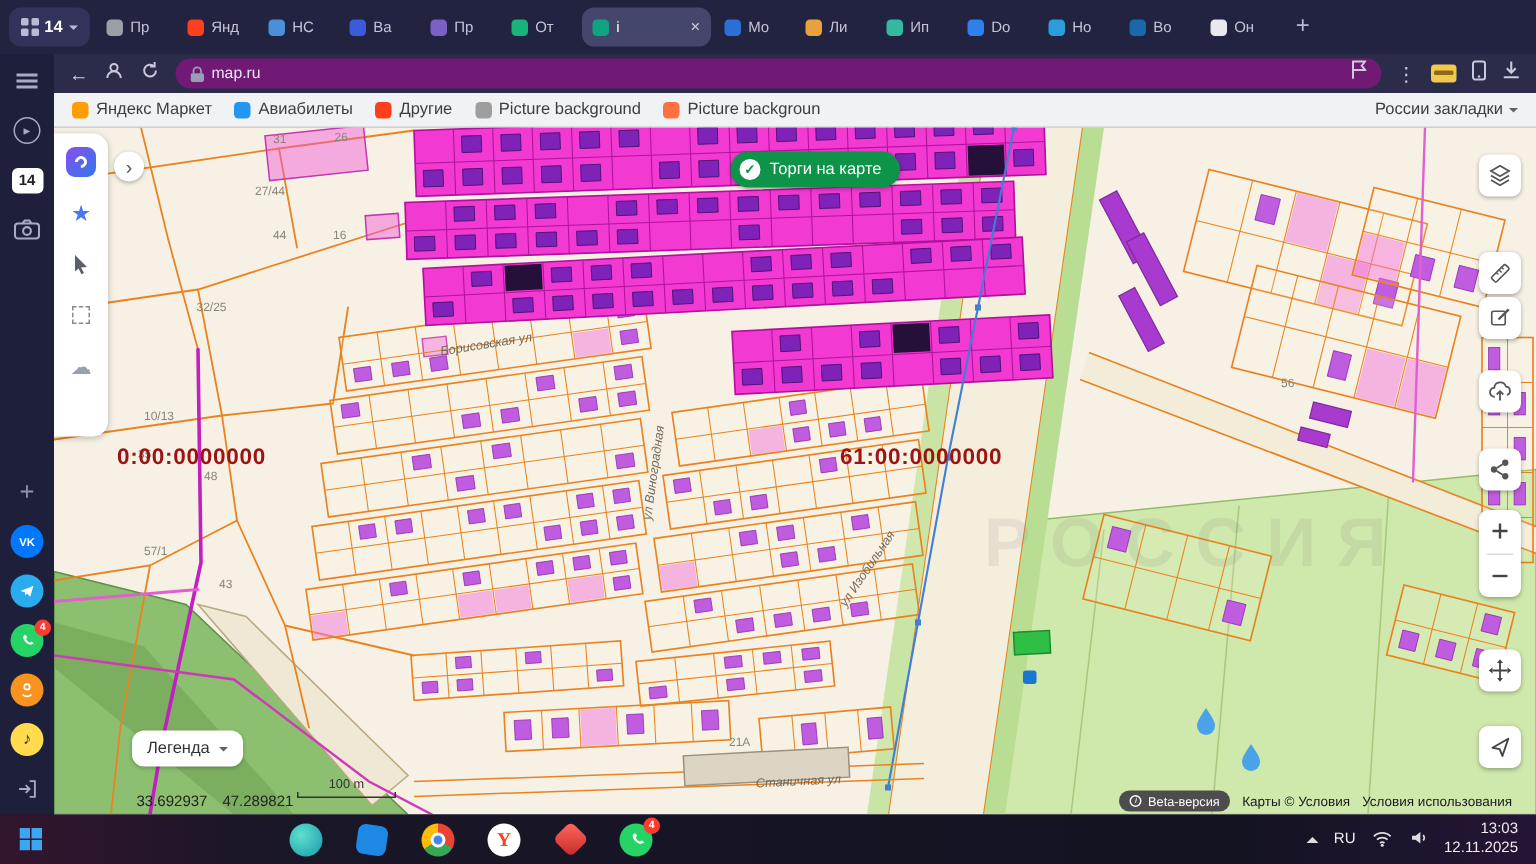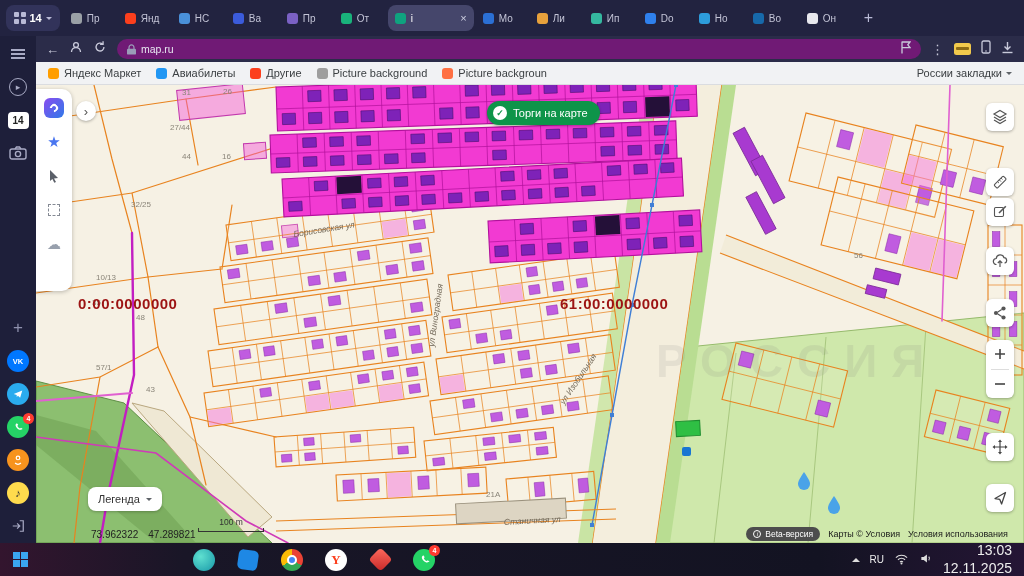--- a/index.html
+++ b/index.html
@@ -78,21 +78,21 @@
   .ticons{display:flex;align-items:center;gap:20px;margin-left:160px}
   .tico{position:relative;width:24px;height:24px;display:flex;align-items:center;justify-content:center}
   .circ{width:22px;height:22px;border-radius:50%}
   .chrome{width:22px;height:22px;border-radius:50%;background:conic-gradient(#ea4335 0 33%,#34a853 0 66%,#fbbc05 0 100%);display:flex;align-items:center;justify-content:center}
   .chrome i{width:10px;height:10px;background:#4285f4;border:2px solid #fff;border-radius:50%}
   .ya{background:#fff;display:flex;align-items:center;justify-content:center;color:#fc3f1d;font-weight:800;font-size:13px;font-family:"Liberation Serif",serif}
   .diam{width:17px;height:17px;background:linear-gradient(135deg,#ff6b5e,#c62828);border-radius:4px;transform:rotate(45deg)}
   .wa{background:#25d366;display:flex;align-items:center;justify-content:center}
   .tray{margin-left:auto;display:flex;align-items:center;gap:10px;font-size:10px;padding-right:4px}
   .tri-up{width:0;height:0;border:4px solid transparent;border-bottom-color:#ddd;margin-bottom:3px}
-  .clock{text-align:right;font-size:14px;line-height:1.25}
+  .clock{text-align:right;font-size:10px;line-height:1.25}
 </style>
 </head>
 <body>
 
 <div class="stage">
 
   <div class="tabstrip">
     <div class="tabcount">
       <span class="gridico">
           <i></i>
@@ -873,21 +873,21 @@
       <svg width="16" height="16" viewBox="0 0 16 16">
           <path d="M13.5,2.5 L3,8.5 L7.8,9.4 L9.6,14 Z" fill="none" stroke="#444" stroke-width="1.3" stroke-linejoin="round"></path>
         </svg>
     </div>
 
     <div class="legend">
       <span>Легенда</span>
       <span class="caret-dark"></span>
     </div>
     <div class="coords">
-      <span>73.962322</span>
+      <span>33.692937</span>
       <span>47.289821</span>
     </div>
     <div class="scalebar">
       <span>100 m</span>
       <div class="bar"></div>
     </div>
     <div class="attrib">
       <span class="betapill">
           <span class="ic">i</span>
           <span>Beta-версия</span>

